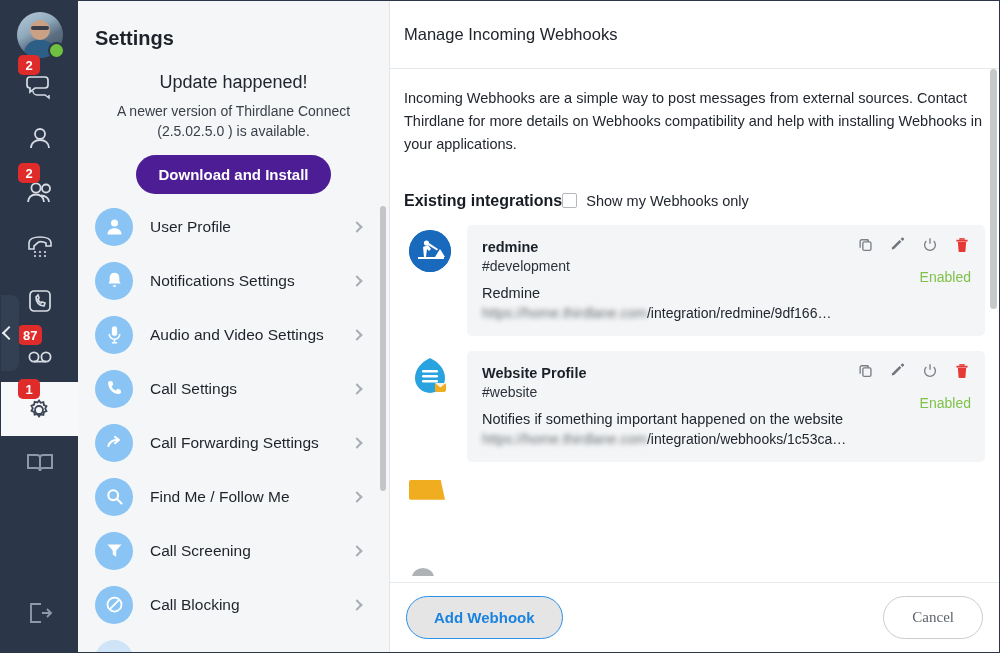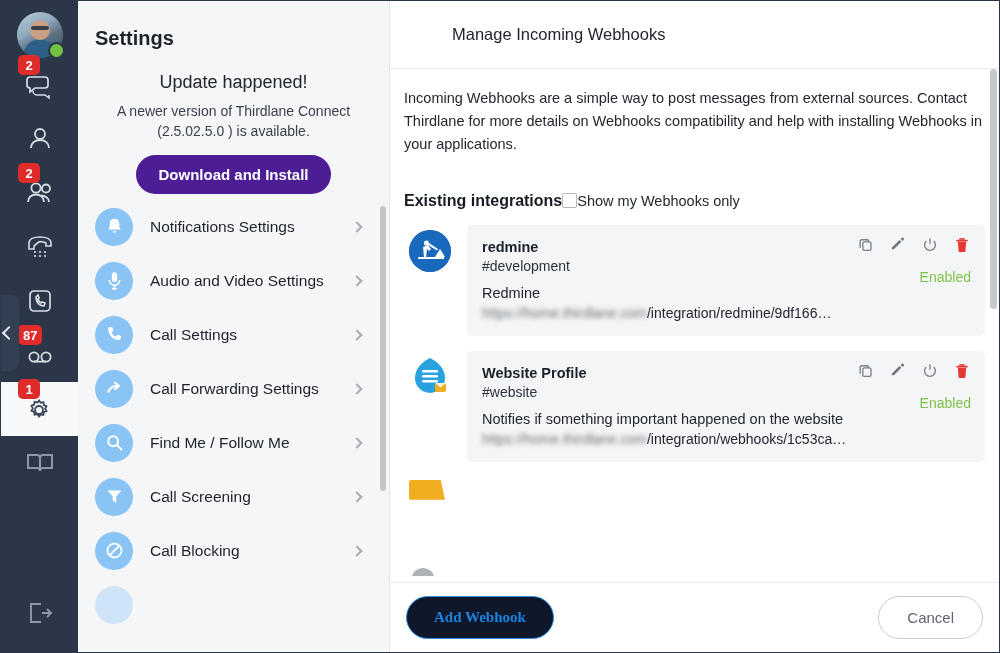--- a/index.html
+++ b/index.html
@@ -148,36 +148,36 @@
   }
 
   
   .main { flex: 1; display: flex; flex-direction: column; background: #fff; min-width: 0; }
   .main-head {
     height: 68px; flex: 0 0 68px;
     display: flex; align-items: center;
     padding-left: 14px;
     border-bottom: 1px solid #e8e9eb;
   }
-  .main-head h1 { font-size: 16.5px; font-weight: normal; color: #21262e; margin-left: 48px; }
+  .main-head h1 { font-size: 16.5px; font-weight: normal; color: #21262e; }
 
   .main-body {
     flex: 1; position: relative; overflow: hidden;
     padding: 18px 14px 0 14px;
   }
   .intro {
     font-size: 14.5px; color: #22272f; line-height: 1.58;
     max-width: 580px;
   }
   .row-exist {
     display: flex; align-items: center; justify-content: flex-start;
     margin-top: 36px; padding-right: 8px;
   }
   .exist-title { font-size: 16px; font-weight: bold; color: #171c24; }
-  .show-only { display: flex; align-items: center; cursor: pointer; }
+  .show-only { display: flex; align-items: center; gap: 9px; cursor: pointer; }
   .chk {
     width: 15px; height: 15px;
     border: 1.5px solid #b4b8bd; border-radius: 2px; background: #fff;
   }
   .show-only-label { font-size: 14.5px; color: #22272f; }
 
   .wh-card {
     display: flex; align-items: flex-start;
     margin-top: 15px;
   }
@@ -240,32 +240,32 @@
     background: #c6c8ca; border-radius: 4px;
   }
 
   .main-foot {
     height: 70px; flex: 0 0 70px;
     border-top: 1px solid #e8e9eb;
     display: flex; align-items: center; justify-content: space-between;
     padding: 0 16px;
   }
   .btn-add {
-    background: #0f172a; color: #1a83e0;
+    background: #e5e5e5; color: #1a83e0;
     border: 1.6px solid #2a90e8; border-radius: 22px;
     font-size: 15px; font-weight: bold;
     padding: 12px 27px; cursor: pointer;
-    font-family: Liberation Serif, serif;
+    font-family: Liberation Sans, sans-serif;
   }
   .btn-cancel {
     background: #fff; color: #5d646d;
     border: 1.3px solid #c9ccd0; border-radius: 22px;
     font-size: 15px;
     padding: 12px 28px; cursor: pointer;
-    font-family: Liberation Sans, sans-serif;
+    font-family: Liberation Serif, serif;
   }
 </style>
 </head>
 <body>
 
 <div id="app">
 
   <div class="rail">
 
     <div class="rail-avatar-wrap">
@@ -379,20 +379,30 @@
     <div class="settings-title">Settings</div>
 
     <div class="update-box">
       <div class="update-head">Update happened!</div>
       <div class="update-sub">A newer version of Thirdlane Connect (2.5.02.5.0 ) is available.</div>
       <button class="btn-download">Download and Install</button>
     </div>
 
     <div class="settings-list">
 
+      <div class="setting-row">
+        <span class="setting-ico">
+          <svg viewBox="0 0 24 24" fill="#fff">
+              <circle cx="12" cy="8" r="4"></circle>
+              <path d="M4 21c0-4.4 3.6-7 8-7s8 2.6 8 7z"></path>
+            </svg>
+        </span>
+        <span class="setting-label">User Profile</span>
+        <span class="chev-right"></span>
+      </div>
 
       <div class="setting-row">
         <span class="setting-ico">
           <svg viewBox="0 0 24 24" fill="#fff">
               <path d="M12 3a5.5 5.5 0 00-5.5 5.5v4L5 15.5h14l-1.5-3v-4A5.5 5.5 0 0012 3z"></path>
               <path d="M10 17.5a2 2 0 004 0z"></path>
             </svg>
         </span>
         <span class="setting-label">Notifications Settings</span>
         <span class="chev-right"></span>

